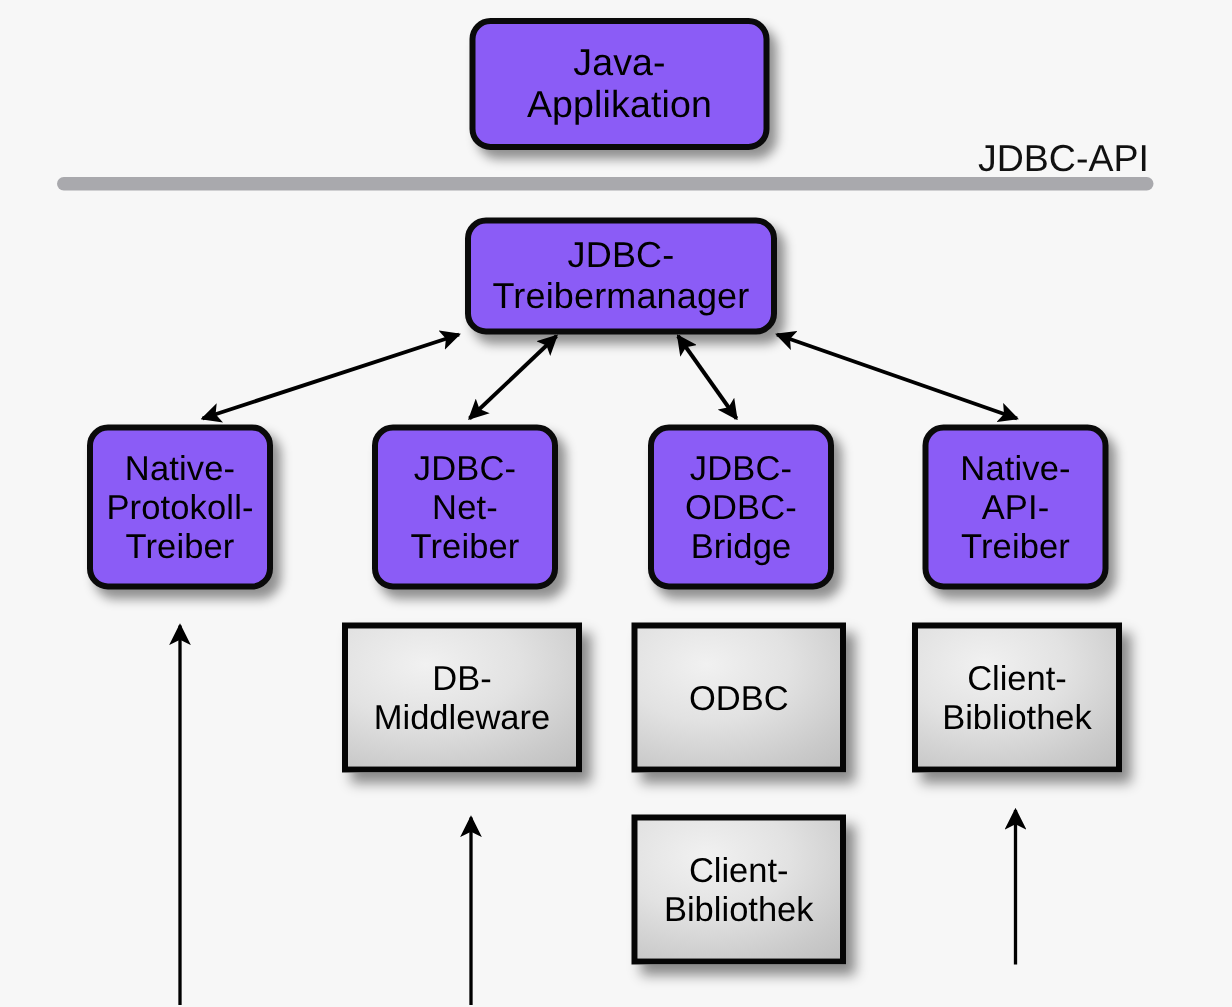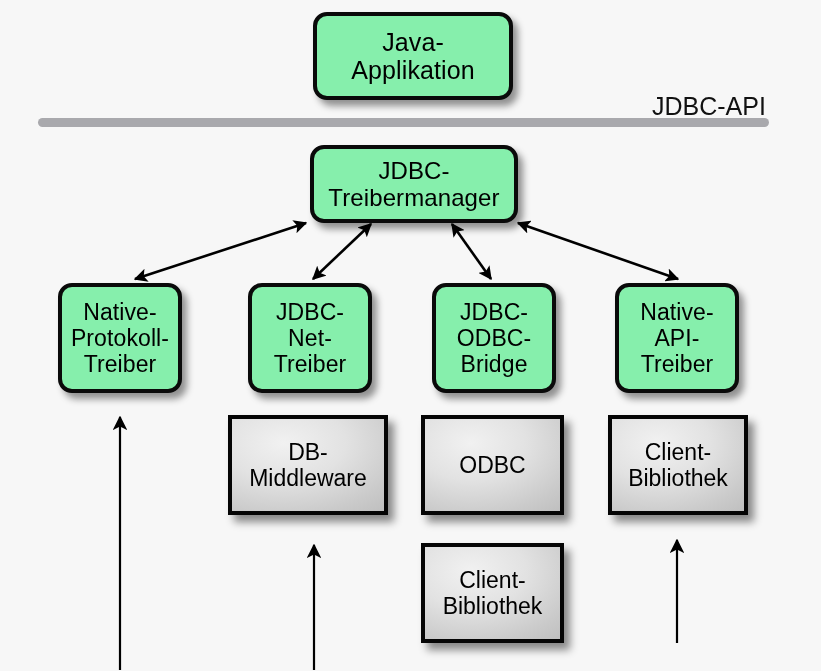--- a/index.html
+++ b/index.html
@@ -28,21 +28,21 @@
     width: 821px;
     height: 671px;
     z-index: 1;
     pointer-events: none;
   }
   
   .node-white {
     position: absolute;
     z-index: 3;
     box-sizing: border-box;
-    background: #86efac;
+    background: #8b5cf6;
     border: 4px solid #0a0a0a;
     border-radius: 14px;
     box-shadow: 5px 6px 7px rgba(0,0,0,0.42);
     display: flex;
     align-items: center;
     justify-content: center;
     text-align: center;
     color: #000000;
     line-height: 1.14;
     font-weight: 400;

